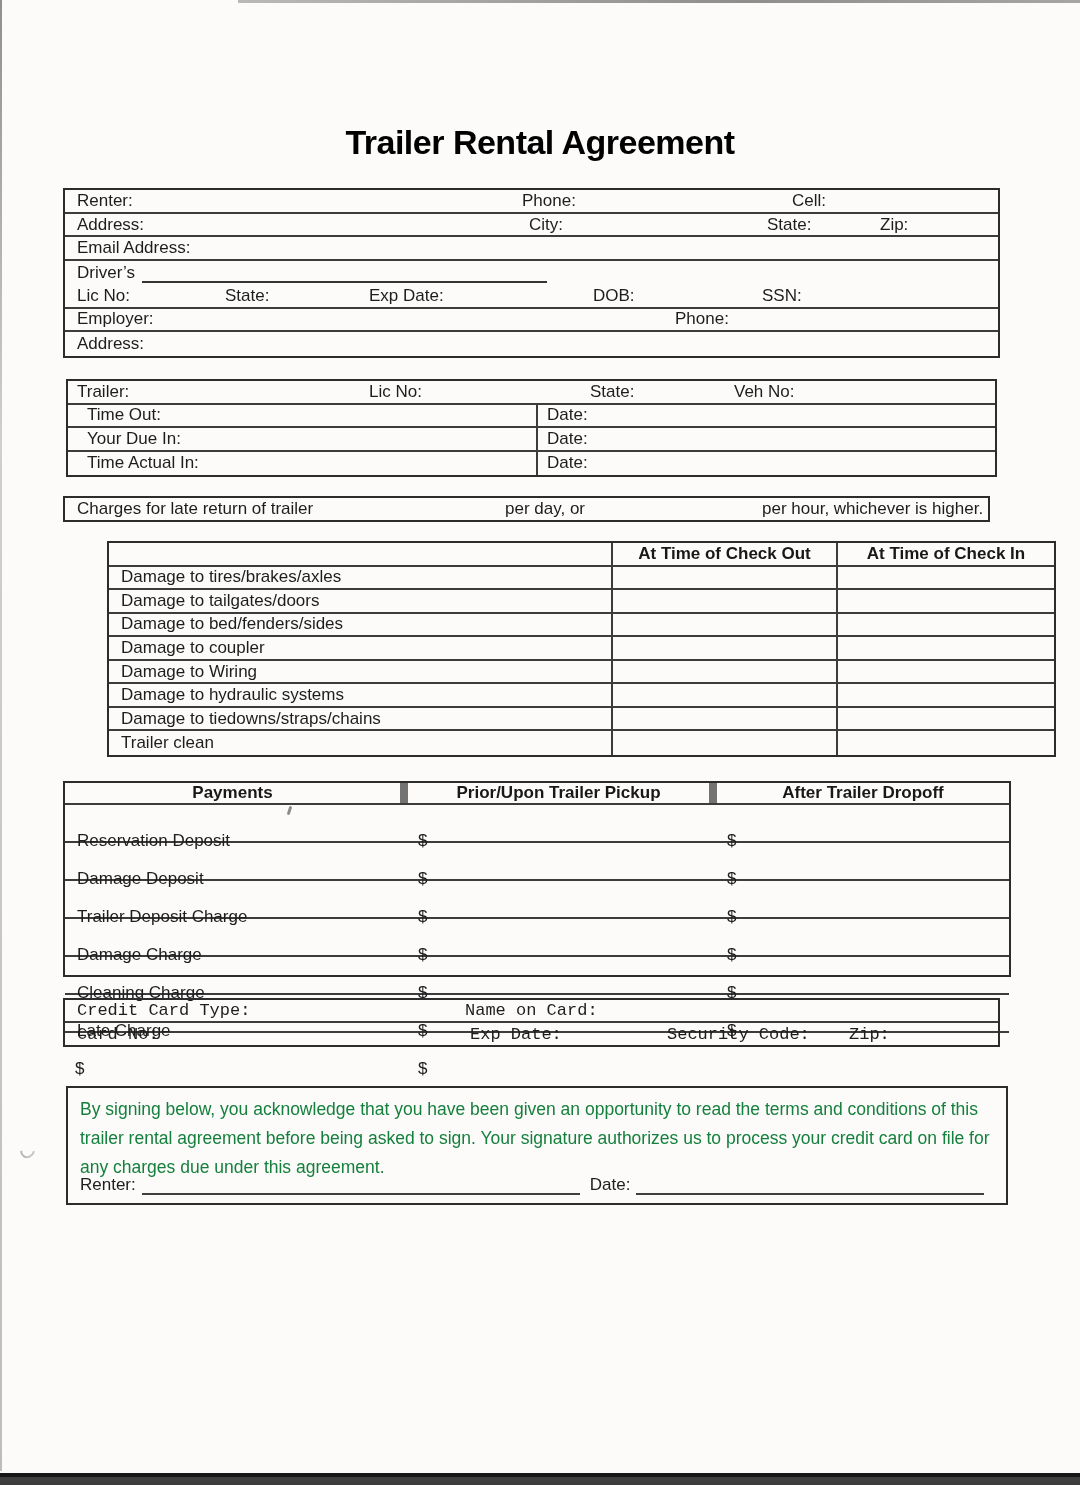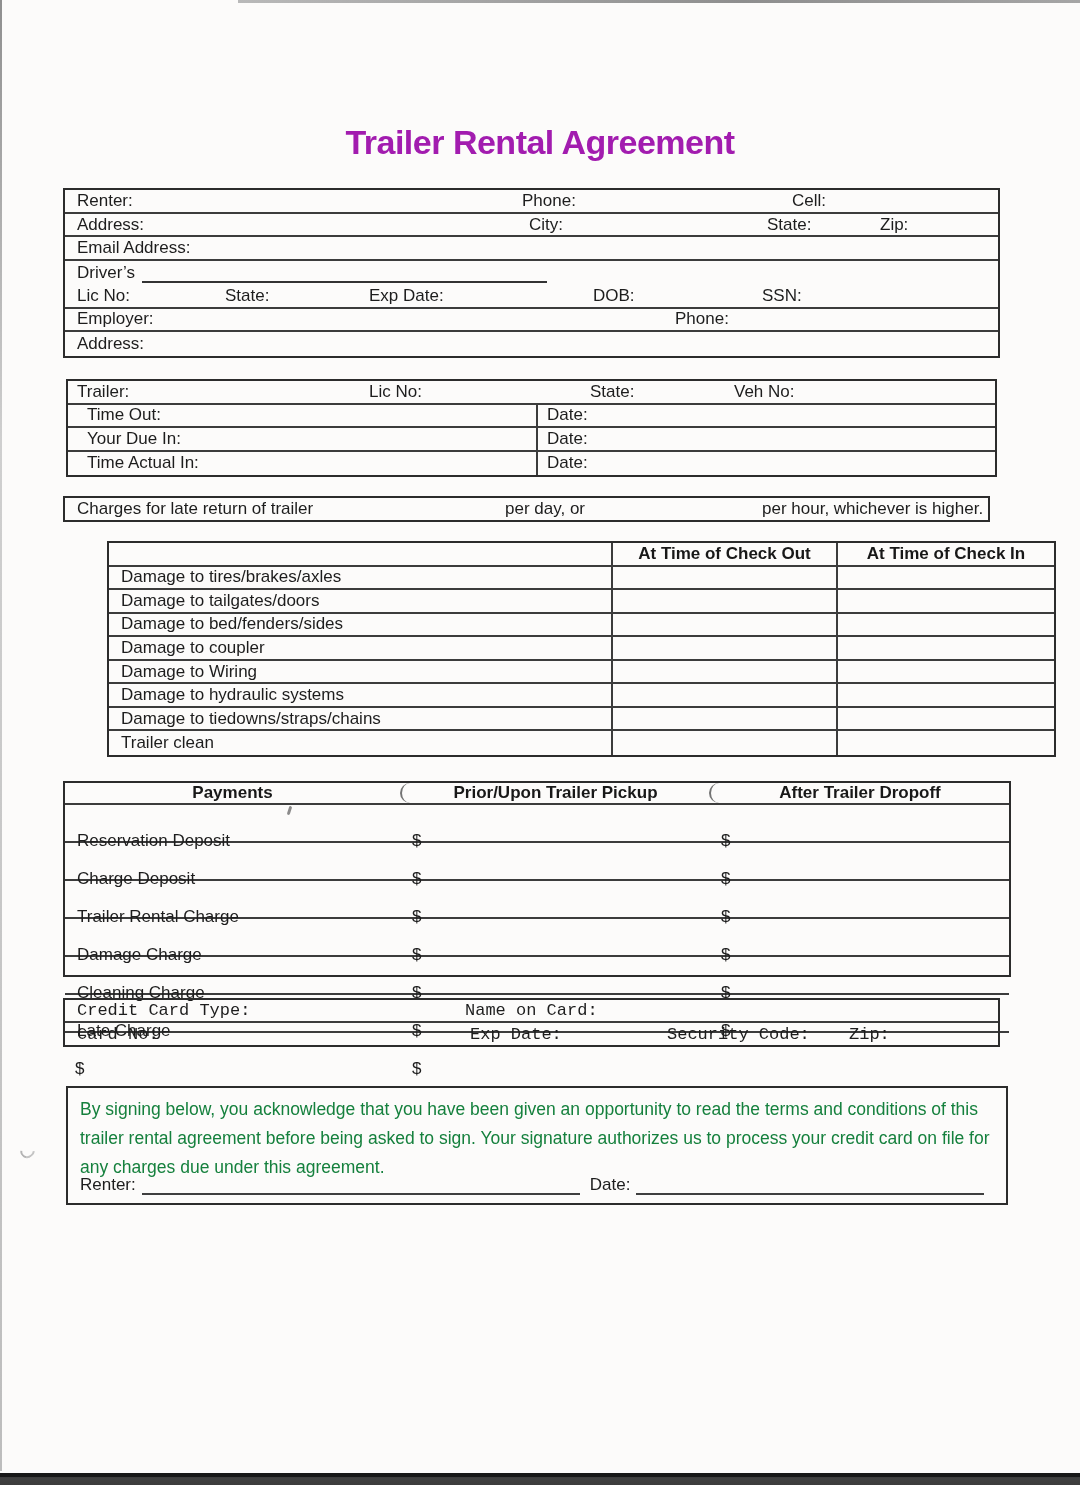--- a/index.html
+++ b/index.html
@@ -33,21 +33,21 @@
     border:2.5px solid transparent; border-left-color:#b4b4b4; border-bottom-color:#c4c4c4;
     border-radius:50%; transform:rotate(-40deg);
   }
   .ink-speck {
     position:absolute; left:288px; top:806px; width:3px; height:9px;
     background:#6f6f6f; transform:rotate(18deg); border-radius:2px; opacity:.8;
   }
 
   .title {
     position:absolute; top:123px; left:0; width:1080px;
-    text-align:center; font-size:34px; font-weight:bold; color:#a21caf;
+    text-align:center; font-size:34px; font-weight:bold; color:#000000;
     letter-spacing:-0.5px;
   }
 
   .box {
     position:absolute; border:2px solid #2c2c2c; background:transparent;
     display:grid;
   }
   .row { position:relative; border-bottom:2px solid #3c3c3c; }
   .row.nb { border-bottom:none; }
   .lbl {
@@ -79,21 +79,21 @@
   .th {
     display:flex; align-items:center; justify-content:center;
     font-weight:bold; font-size:17px; color:#181818;
   }
 
   
   #pay-box { left:63px; top:781px; width:948px; height:196px; grid-template-rows:repeat(8,1fr);gap:36px; }
   .pay-row { display:grid; grid-template-columns:335px 309px 1fr; border-bottom:2px solid #3c3c3c; }
   .pay-row.nb { border-bottom:none; }
   .pay-row > div { position:relative; }
-  .pay-row > div + div { border-left:2px solid #737373;border-radius:11px; }
+  .pay-row > div + div { border-left:8px solid #737373; }
 
   
   #cc-box { left:63px; top:998px; width:937px; height:49px; grid-template-rows:repeat(2,1fr);font-family:Liberation Mono, monospace; }
 
   
   #sig-box { left:66px; top:1086px; width:942px; height:119px; display:block; }
   .ack {
     margin:7px 12px 0 12px; font-size:17.5px; line-height:29px; color:#15803d;
   }
   .sig-row {
@@ -269,32 +269,32 @@
         </div>
       <div>
           <span class="lbl" style="left:10px">$</span>
         </div>
       <div>
           <span class="lbl" style="left:10px">$</span>
         </div>
     </div>
     <div class="pay-row">
       <div>
-          <span class="lbl" style="left:12px">Charge Deposit</span>
-        </div>
-      <div>
-          <span class="lbl" style="left:10px">$</span>
-        </div>
-      <div>
-          <span class="lbl" style="left:10px">$</span>
-        </div>
-    </div>
-    <div class="pay-row">
-      <div>
-          <span class="lbl" style="left:12px">Trailer Rental Charge</span>
+          <span class="lbl" style="left:12px">Damage Deposit</span>
+        </div>
+      <div>
+          <span class="lbl" style="left:10px">$</span>
+        </div>
+      <div>
+          <span class="lbl" style="left:10px">$</span>
+        </div>
+    </div>
+    <div class="pay-row">
+      <div>
+          <span class="lbl" style="left:12px">Trailer Deposit Charge</span>
         </div>
       <div>
           <span class="lbl" style="left:10px">$</span>
         </div>
       <div>
           <span class="lbl" style="left:10px">$</span>
         </div>
     </div>
     <div class="pay-row">
       <div>

